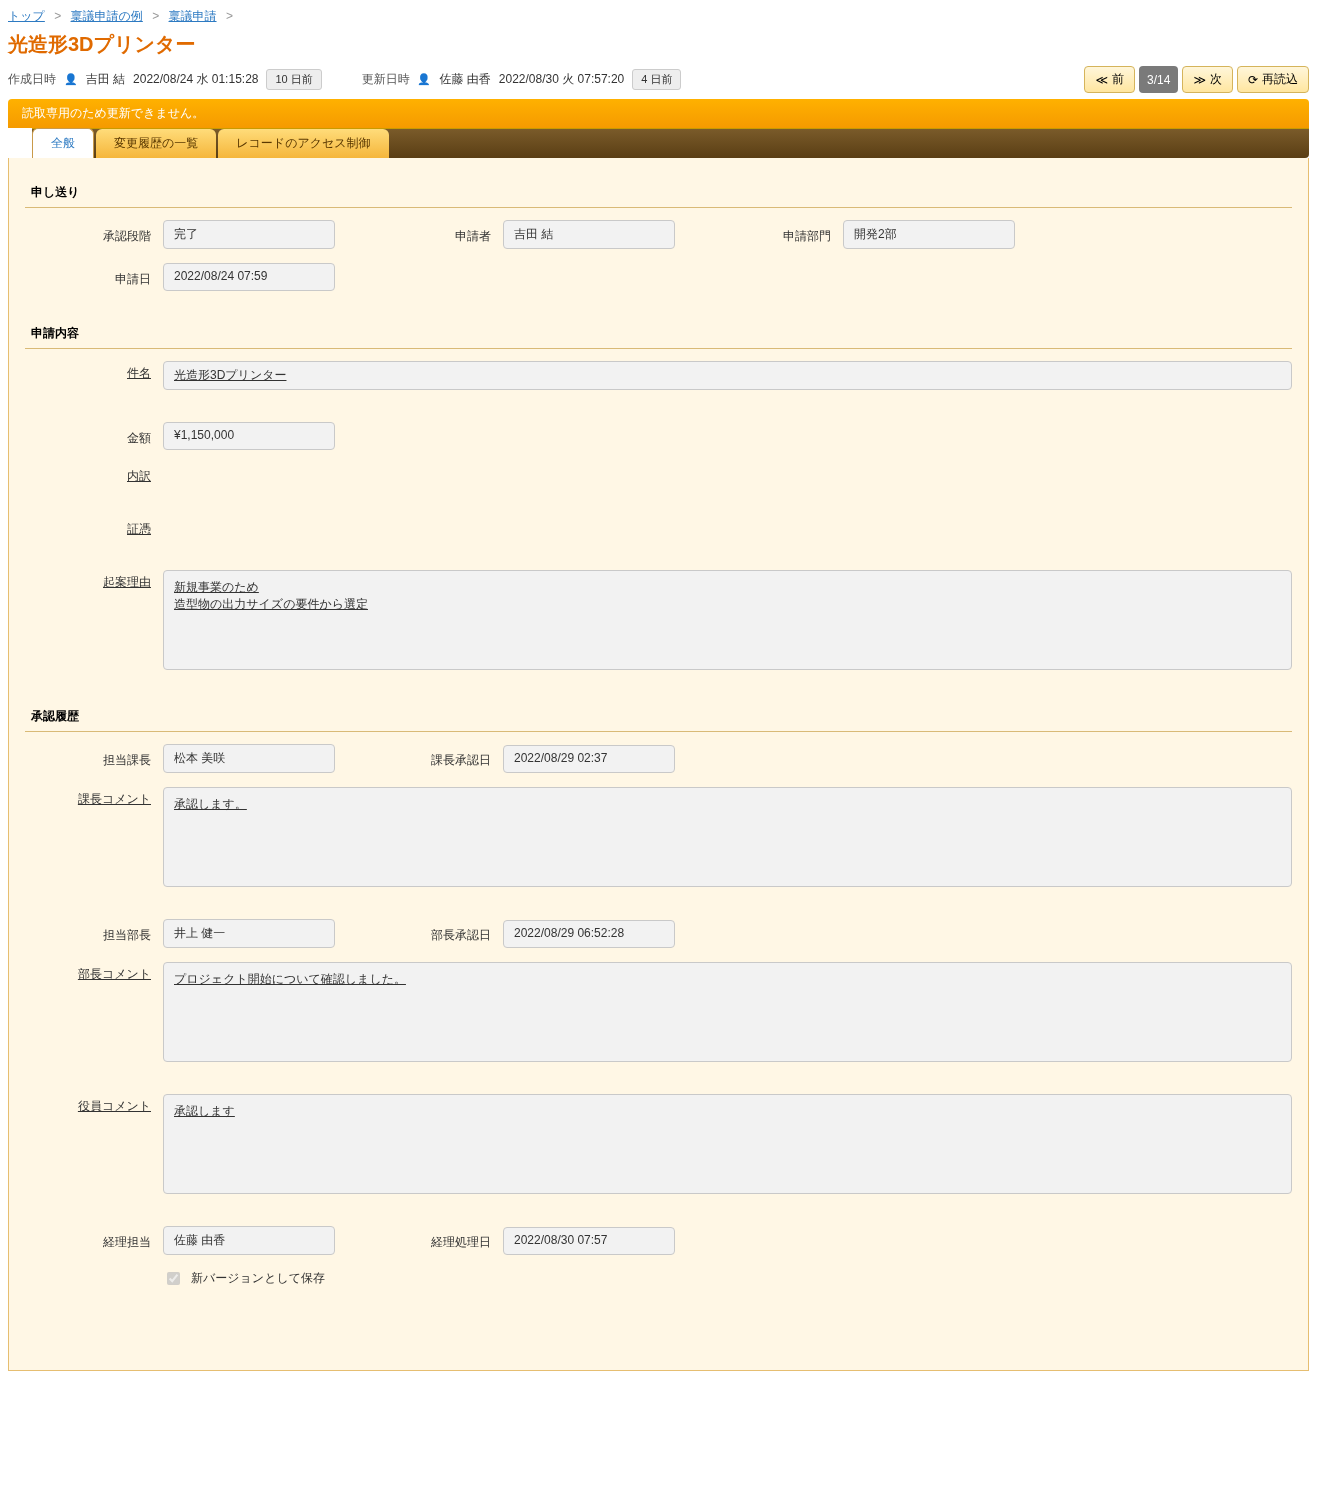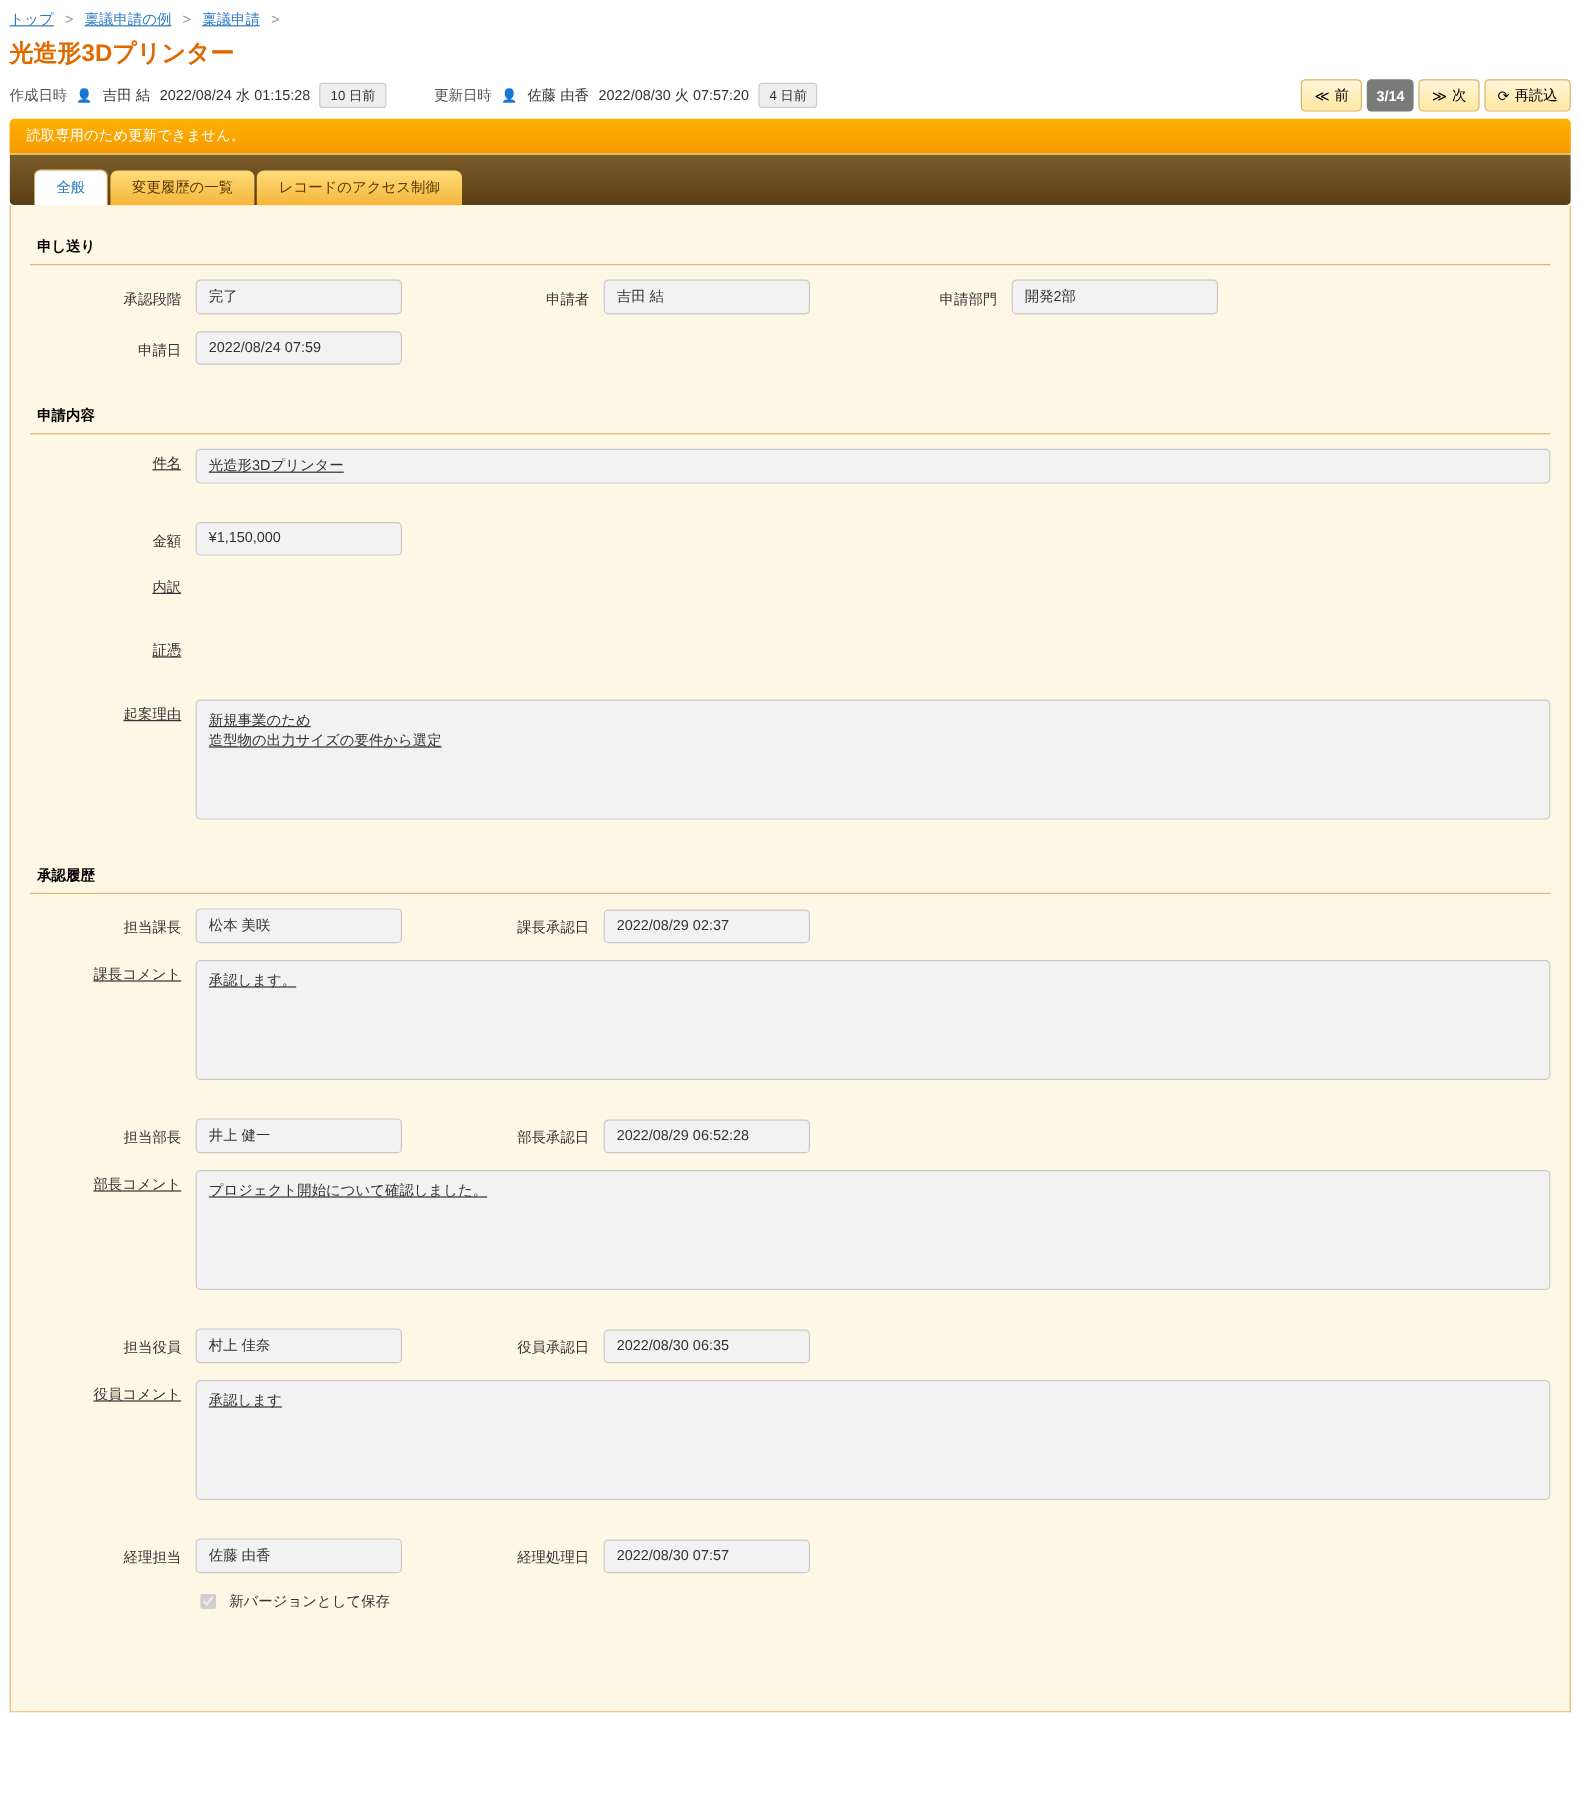--- a/index.html
+++ b/index.html
@@ -48,38 +48,39 @@
     gap: 4px;
     padding: 4px 10px;
     font-size: 12px;
     border: 1px solid #d5b45b;
     border-radius: 4px;
     background: linear-gradient(#fff6da, #ffe6a0);
     cursor: pointer;
   }
   .nav-counter {
     display: inline-flex; align-items: center; padding: 4px 8px; font-size: 12px;
-    border-radius: 4px; background: #7a7a7a; color: #fff; font-weight: bold;
+    border-radius: 4px; background: #7a7a7a; color: #fff; font-weight: normal;
   }
   .readonly-bar {
     background: linear-gradient(#ffb100, #f59a00);
     color: #fff;
     padding: 6px 14px;
     font-size: 12px;
     border-radius: 4px 4px 0 0;
   }
   .tab-strip {
     background: linear-gradient(#7a5b2a, #5a3e14);
     border-radius: 0 0 4px 4px;
-    padding: 0 20px;
+    padding: 0 0;
     display: flex;
     gap: 2px;
-    height: 43px;
+    height: 30px;
     align-items: flex-end;
     border-top: 1px solid #c99a00;
+    margin-left: 24px;
   }
   .tab {
     padding: 6px 18px 6px 18px;
     font-size: 12px;
     border-radius: 6px 6px 0 0;
     background: linear-gradient(#ffdc7a, #f5b63b);
     color: #5a3800;
     cursor: pointer;
     position: relative;
   }
@@ -267,26 +268,20 @@
       <div class="frow">
         <div class="flabel">担当部長</div>
         <div class="fvalue">井上 健一</div>
         <div class="flabel">部長承認日</div>
         <div class="fvalue">2022/08/29 06:52:28</div>
       </div>
       <div class="frow-wide">
         <div class="flabel">部長コメント</div>
         <div class="ftextarea">プロジェクト開始について確認しました。</div>
       </div>
-      <div class="frow">
-        <div class="flabel">担当役員</div>
-        <div class="fvalue">村上 佳奈</div>
-        <div class="flabel">役員承認日</div>
-        <div class="fvalue">2022/08/30 06:35</div>
-      </div>
       <div class="frow-wide">
         <div class="flabel">役員コメント</div>
         <div class="ftextarea">承認します</div>
       </div>
       <div class="frow">
         <div class="flabel">経理担当</div>
         <div class="fvalue">佐藤 由香</div>
         <div class="flabel">経理処理日</div>
         <div class="fvalue">2022/08/30 07:57</div>
       </div>

